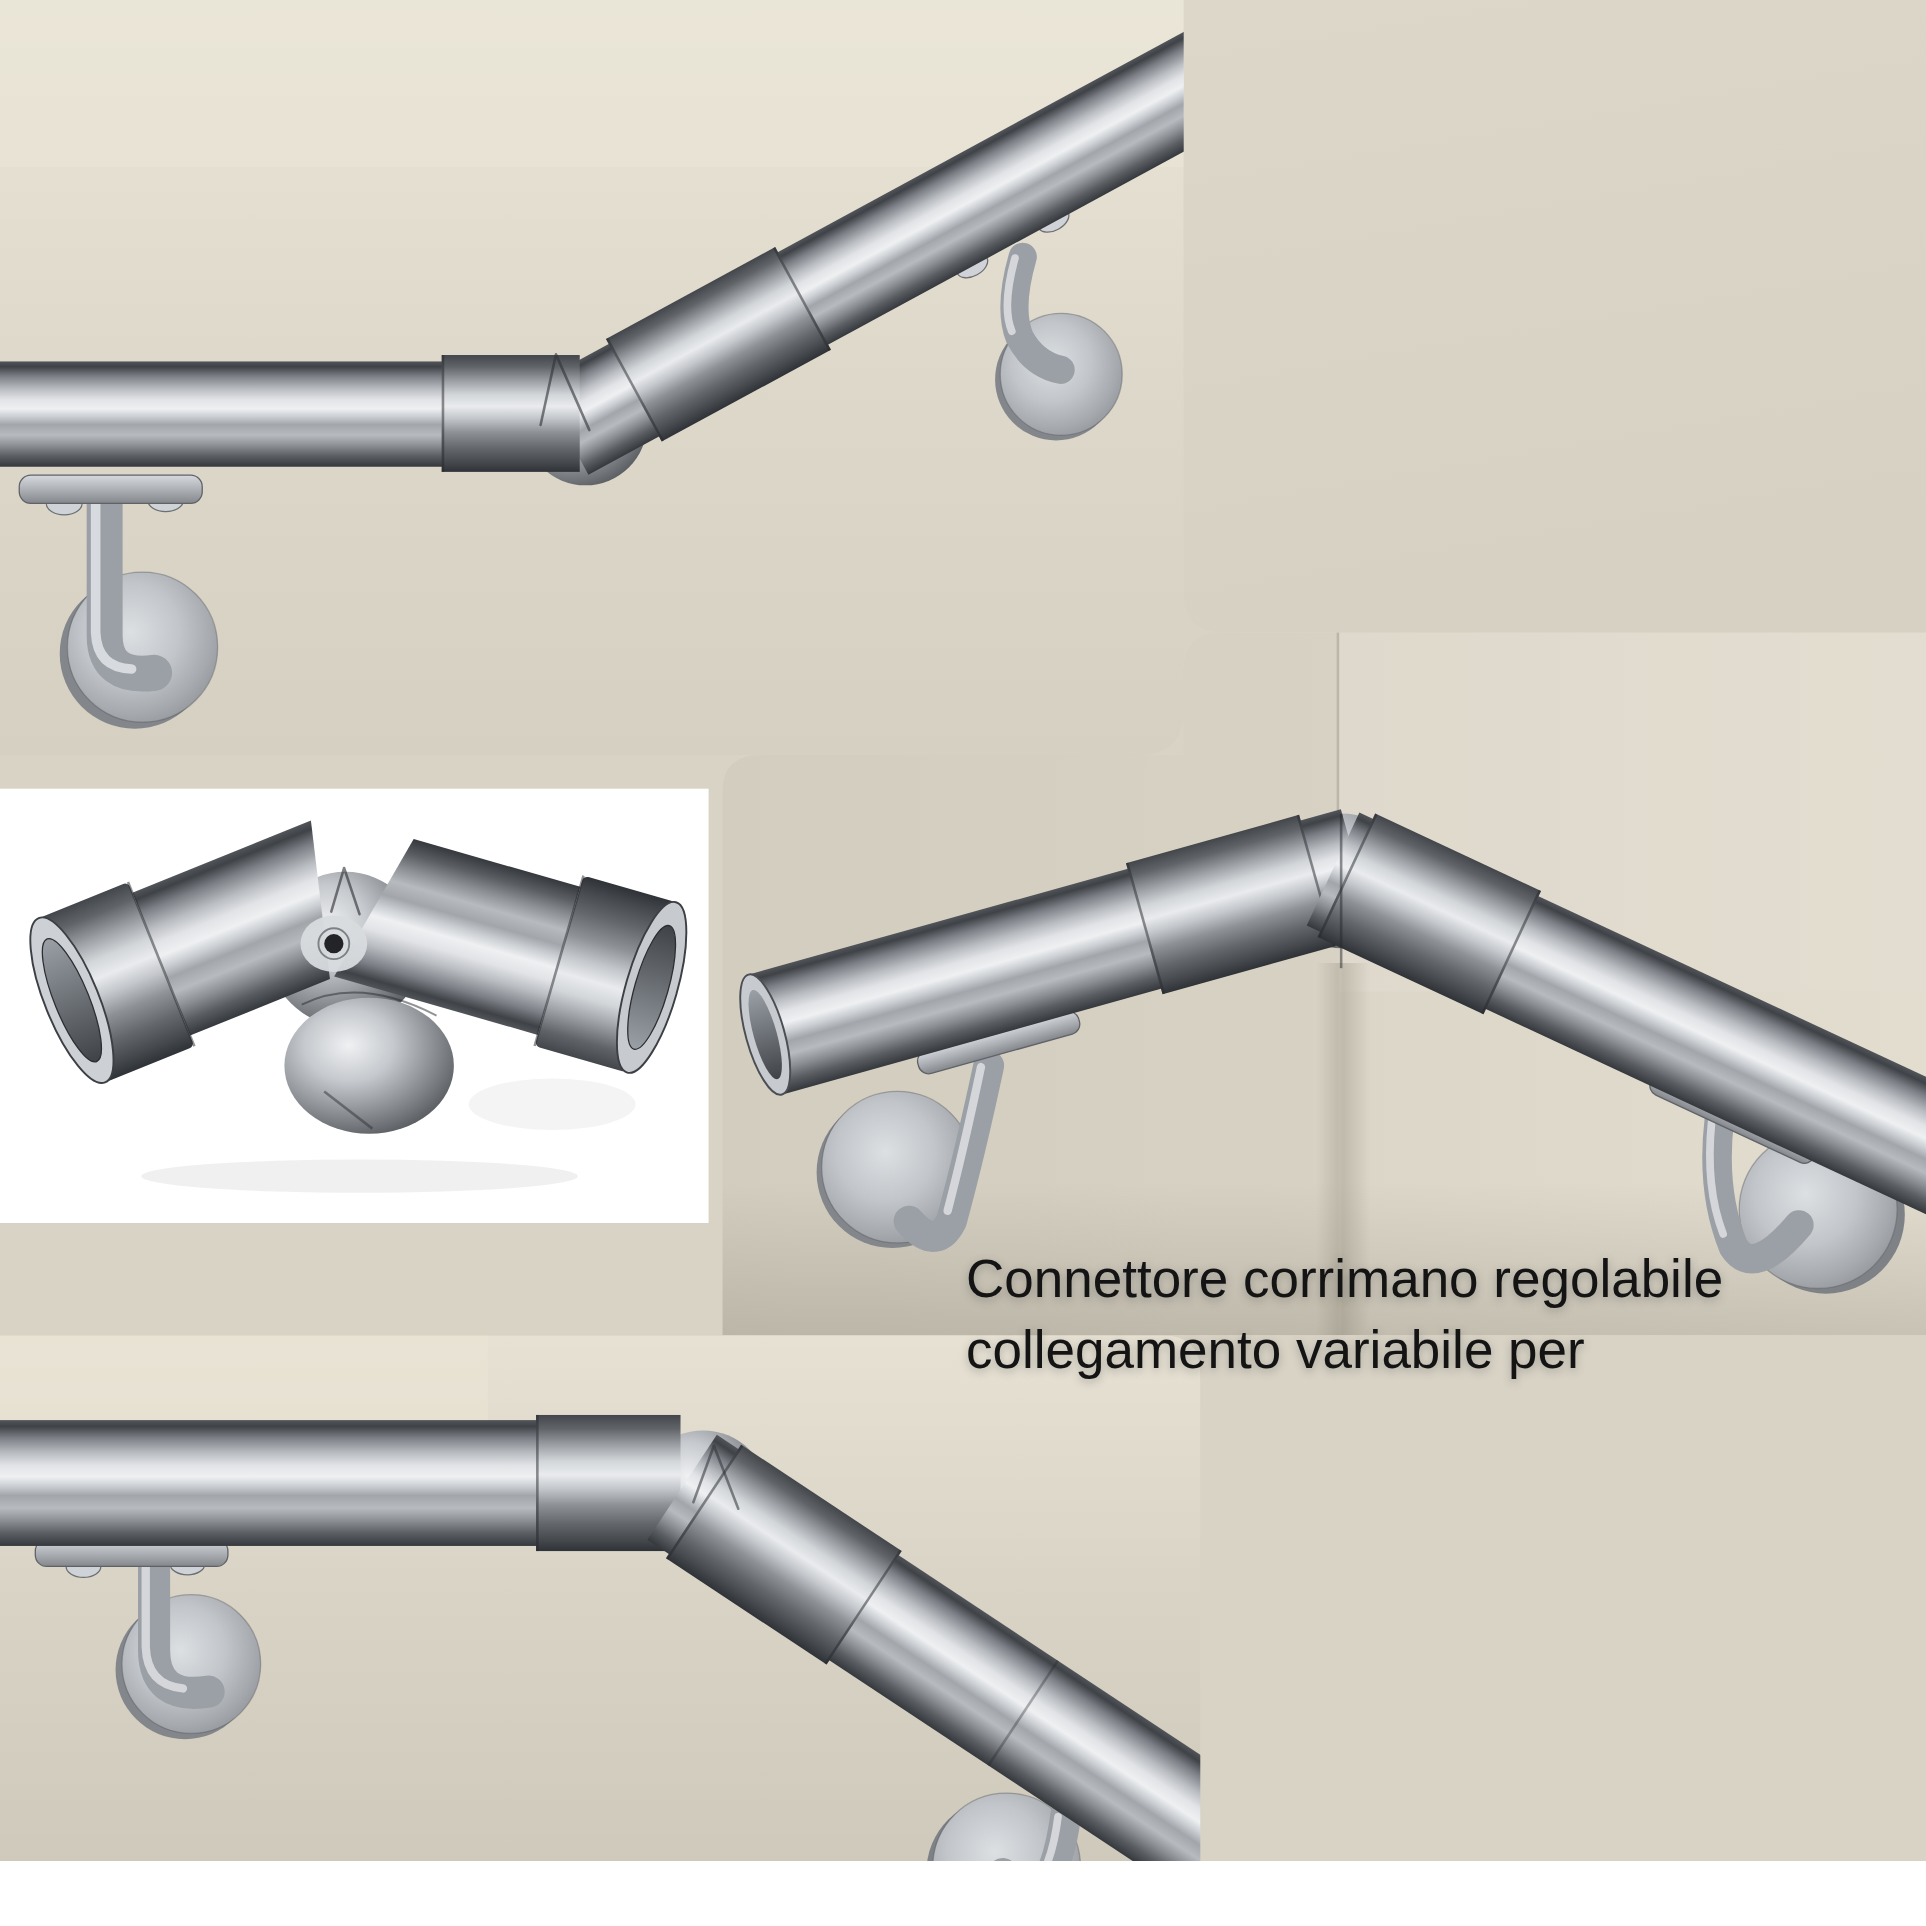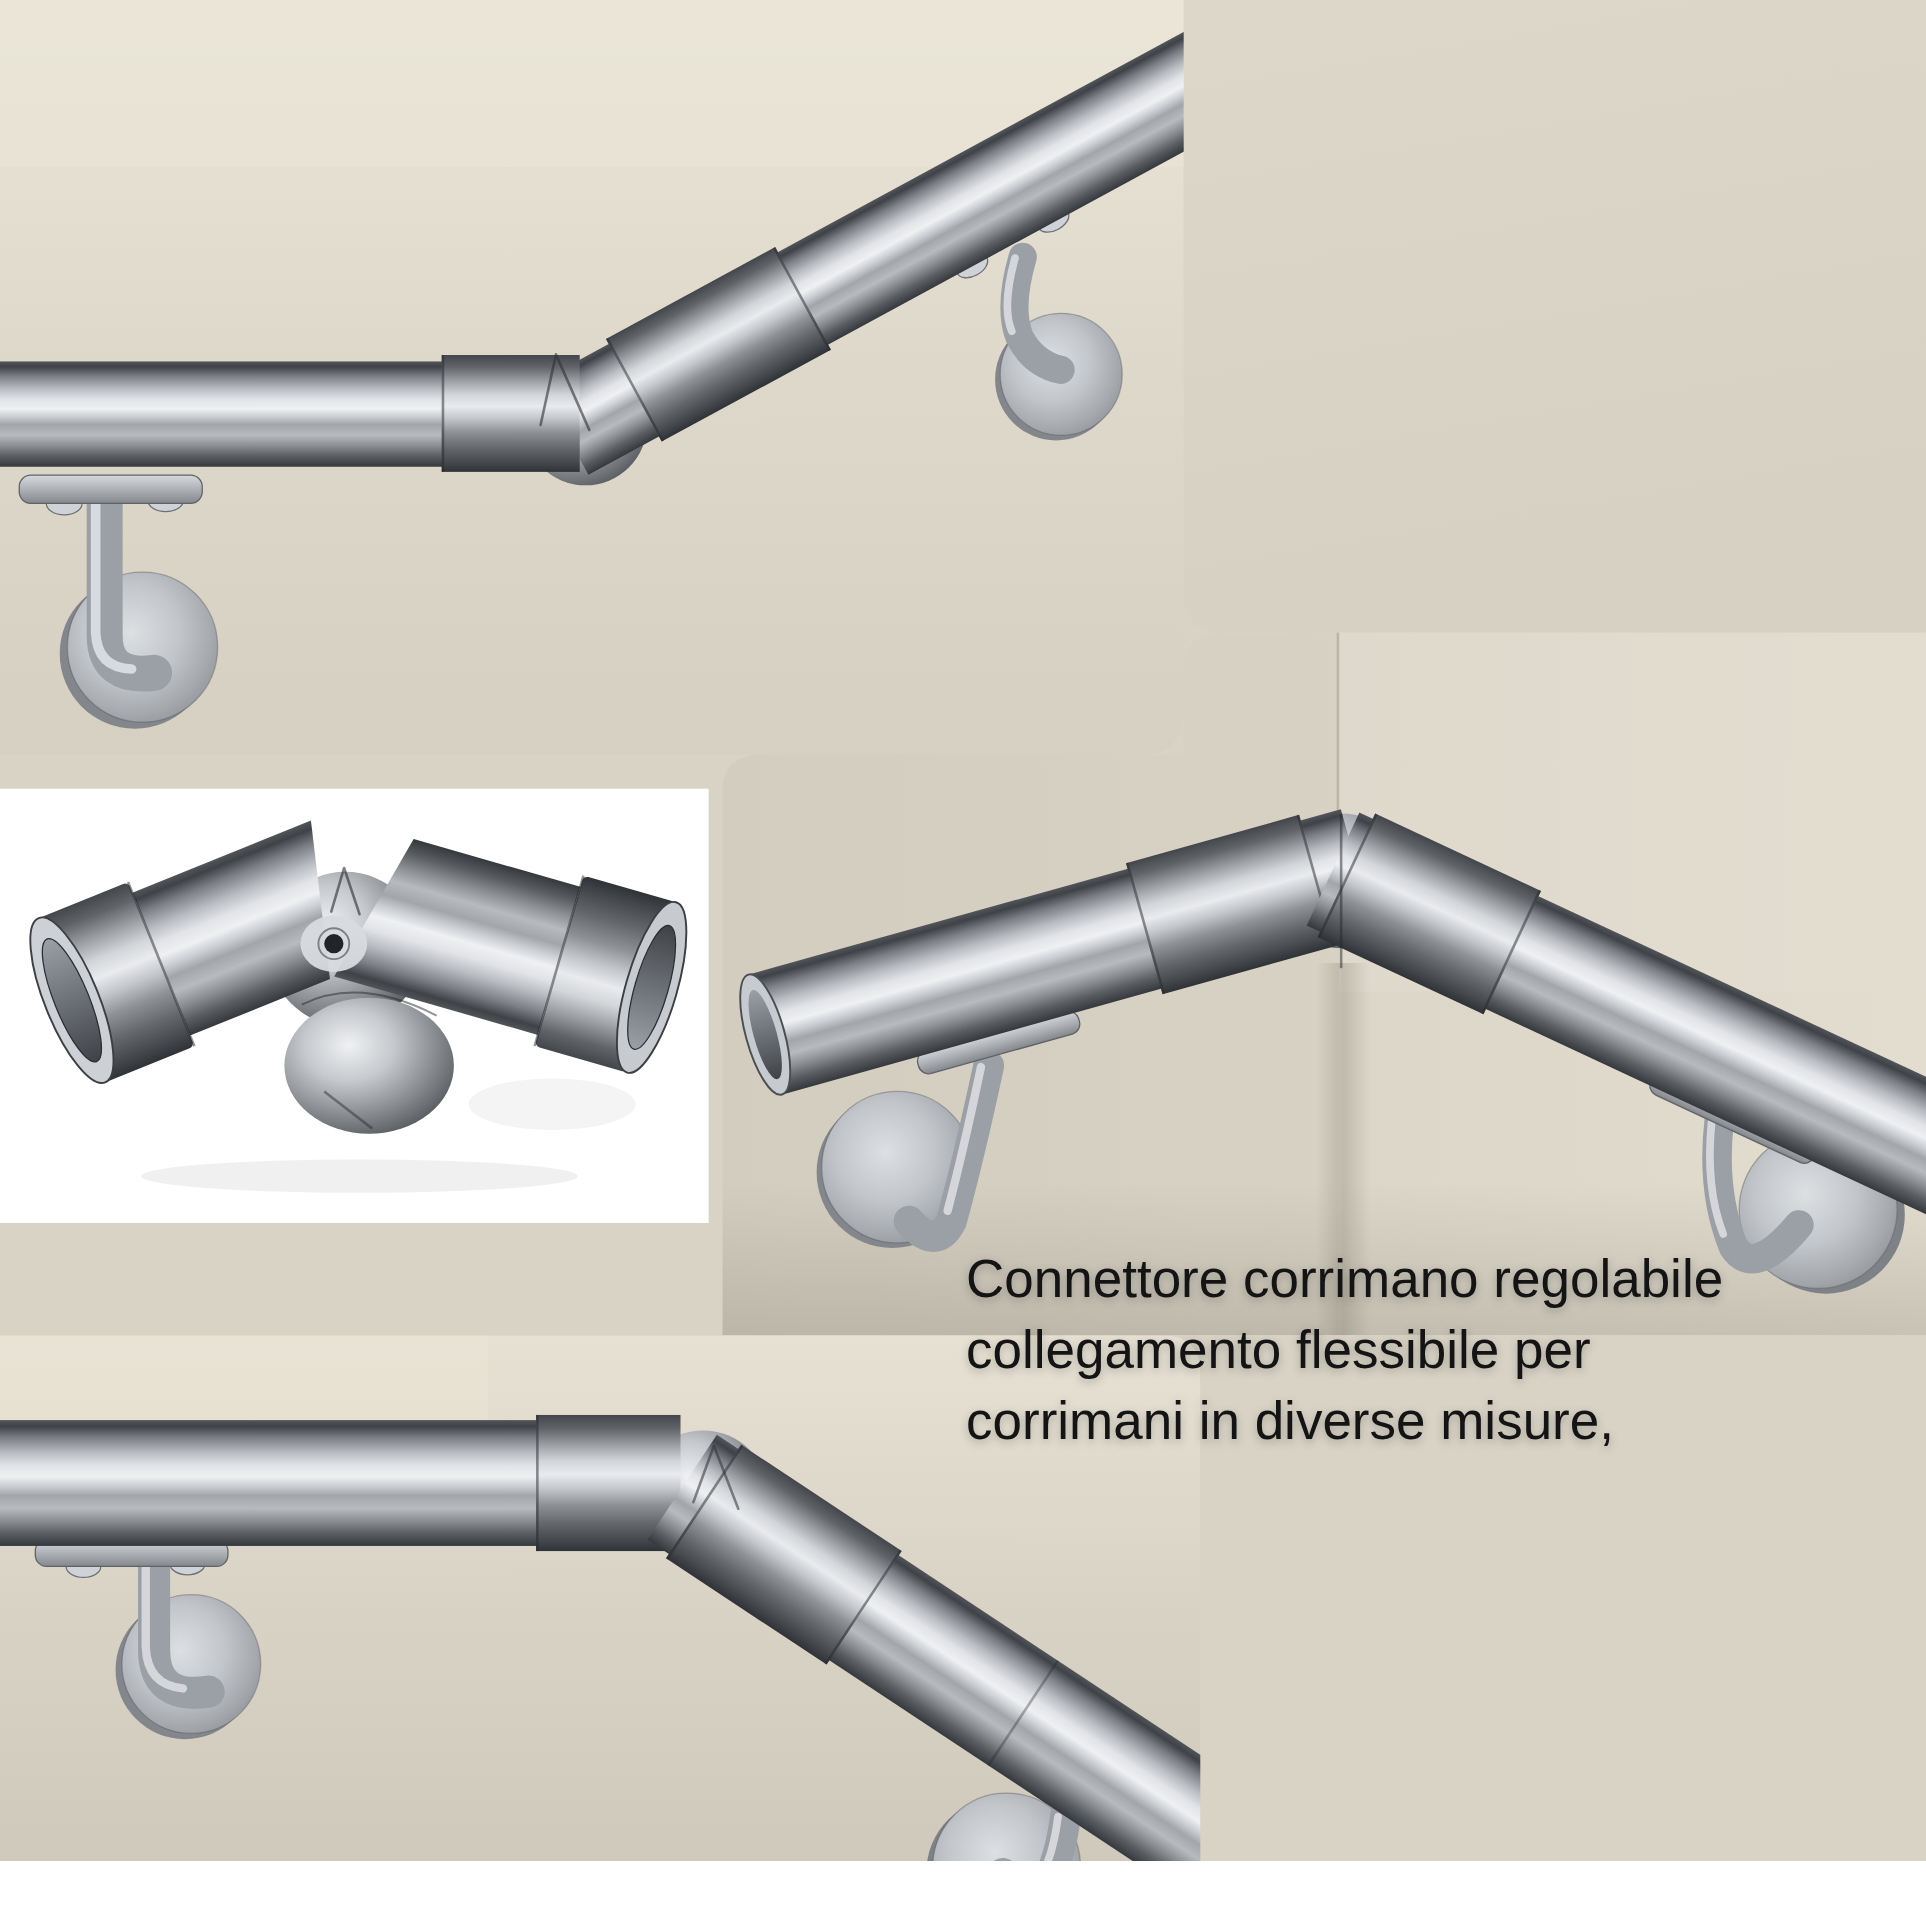--- a/index.html
+++ b/index.html
@@ -285,18 +285,17 @@
       <ellipse cx="520" cy="1470" rx="52" ry="44" fill="#d8dbde" opacity=".95"></ellipse>
       <circle cx="520" cy="1470" r="24" fill="none" stroke="#7e8186" stroke-width="3"></circle>
       <circle cx="520" cy="1470" r="15" fill="#222427"></circle>
     </g>
     <path d="M536,1352 L516,1420 M536,1352 L560,1424" stroke="#2a2c30" stroke-width="4" stroke-linecap="round" opacity=".6"></path>
   </g>
 </svg>
 
 <div class="desc">
   <div class="desc-line">Connettore corrimano regolabile</div>
-  <div class="desc-line">collegamento flessibile per</div>
-  <div class="desc-line">corrimani in diverse misure,</div>
+  <div class="desc-line">collegamento variabile per</div>
 </div>
 
 </div>
 
 
 </body></html>

